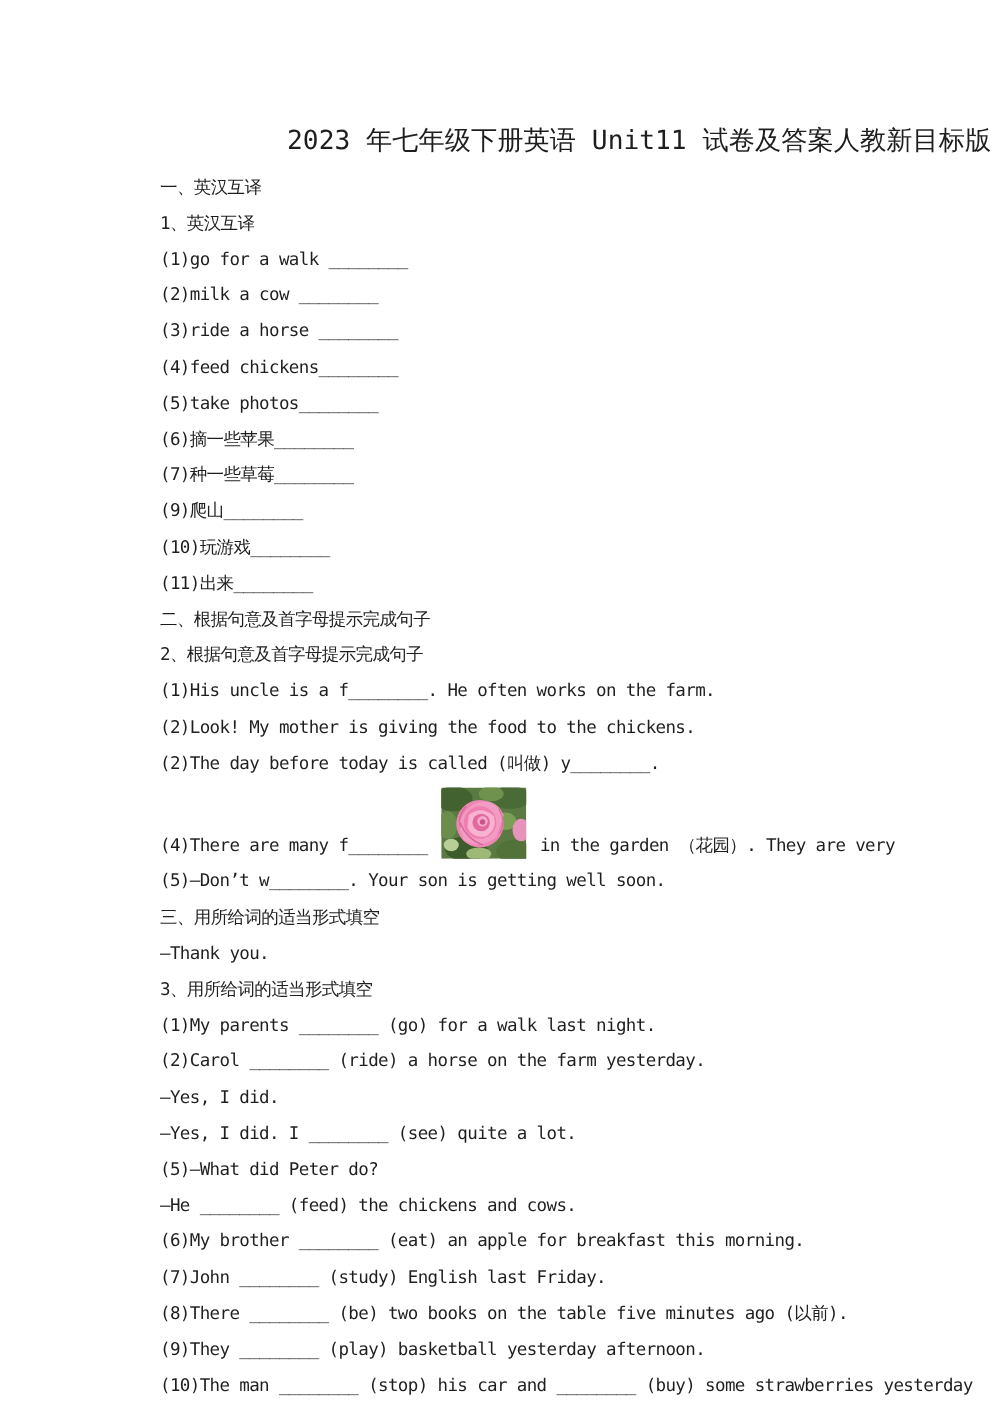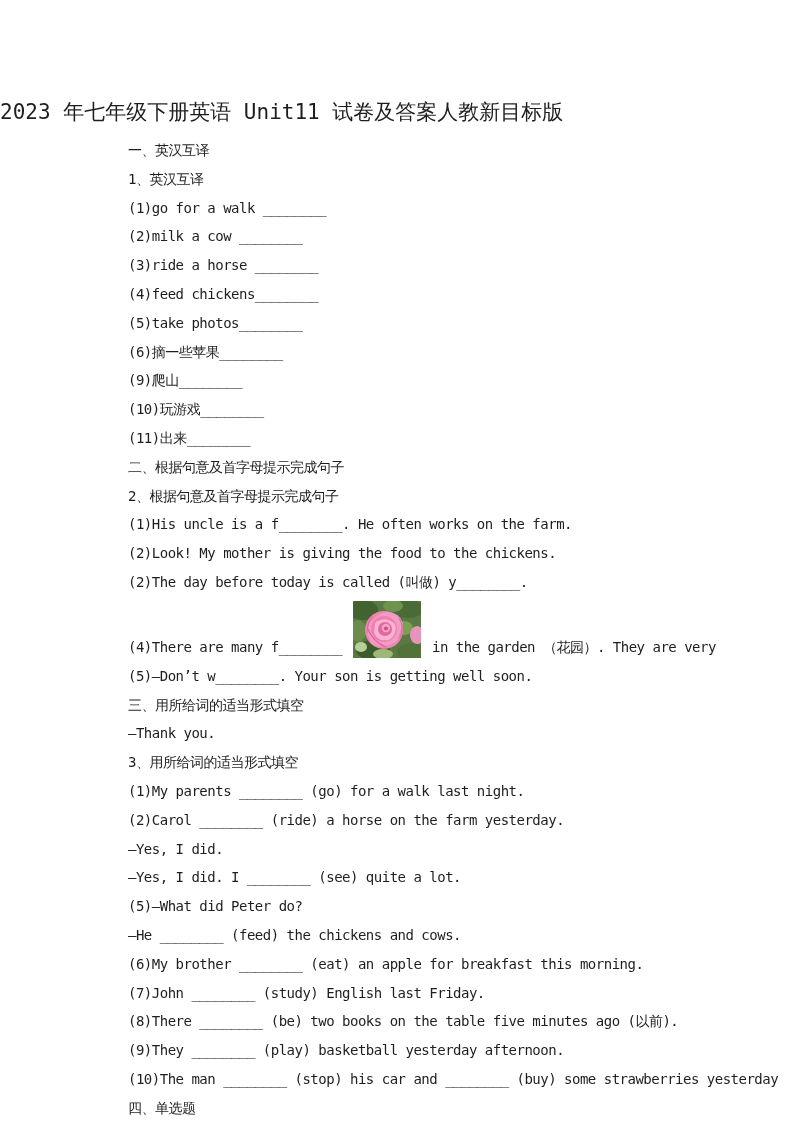--- a/index.html
+++ b/index.html
@@ -17,21 +17,21 @@
   .page {
     box-sizing: border-box;
     width: 793px;
     height: 1122px;
     padding: 97px 100px 0 120px;
     background: #ffffff;
   }
   .doc-title {
     font-size: 21px;
     font-weight: 400;
-    text-align: left;
+    text-align: right;
     line-height: 30px;
     margin: 0 -100px 13px -120px; 
     white-space: nowrap;
     letter-spacing: 0px;
   }
   .doc-line {
     margin: 8px;
     font-size: 14px;
     letter-spacing: -0.5px;
     line-height: 20.8px;
@@ -58,20 +58,21 @@
   <h1 class="doc-title">2023 年七年级下册英语 Unit11 试卷及答案人教新目标版</h1>
   <div id="doc-body">
       <p class="doc-line">一、英汉互译</p>
       <p class="doc-line">1、英汉互译</p>
       <p class="doc-line">(1)go for a walk ________</p>
       <p class="doc-line">(2)milk a cow ________</p>
       <p class="doc-line">(3)ride a horse ________</p>
       <p class="doc-line">(4)feed chickens________</p>
       <p class="doc-line">(5)take photos________</p>
       <p class="doc-line">(6)摘一些苹果________</p>
+      <p class="doc-line">(7)种一些草莓________</p>
       <p class="doc-line">(9)爬山________</p>
       <p class="doc-line">(10)玩游戏________</p>
       <p class="doc-line">(11)出来________</p>
       <p class="doc-line">二、根据句意及首字母提示完成句子</p>
       <p class="doc-line">2、根据句意及首字母提示完成句子</p>
       <p class="doc-line">(1)His uncle is a f________.  He often works on the farm.</p>
       <p class="doc-line">(2)Look!  My mother is giving the food to the chickens.</p>
       <p class="doc-line">(2)The day before today is called (叫做) y________.</p>
       <p class="doc-line"><span class="line-seg">(4)There are many f________ </span>
   <span class="rose"><svg width="68" height="57" viewBox="0 0 68 57" xmlns="http://www.w3.org/2000/svg">

